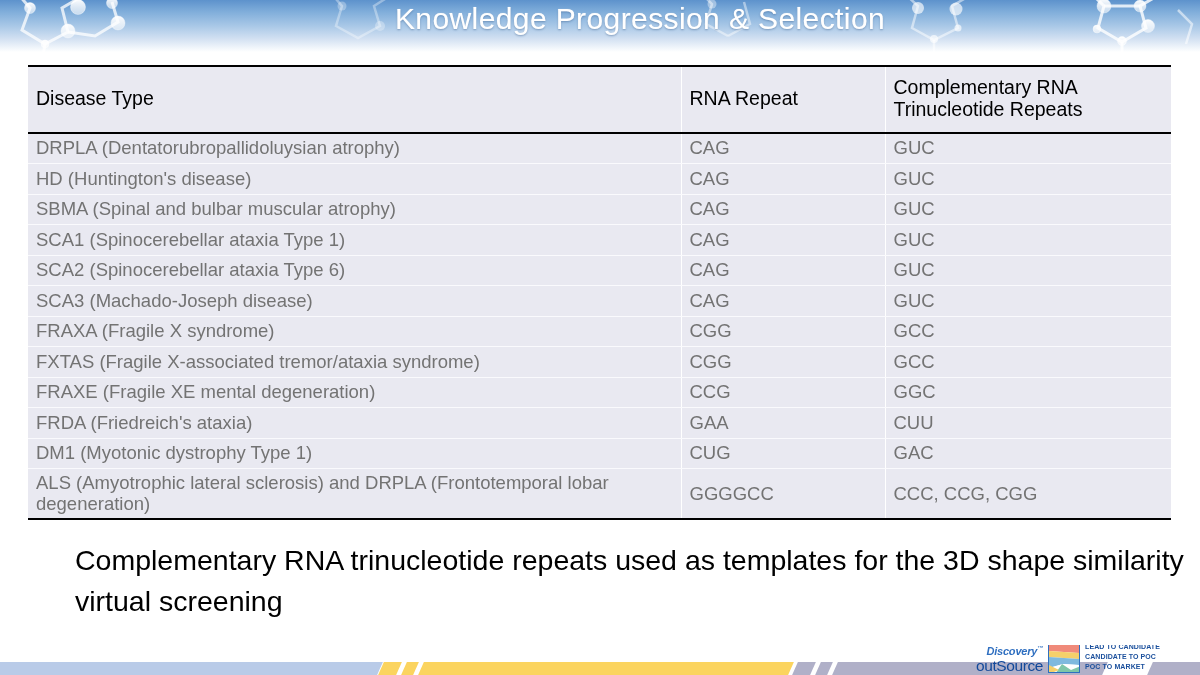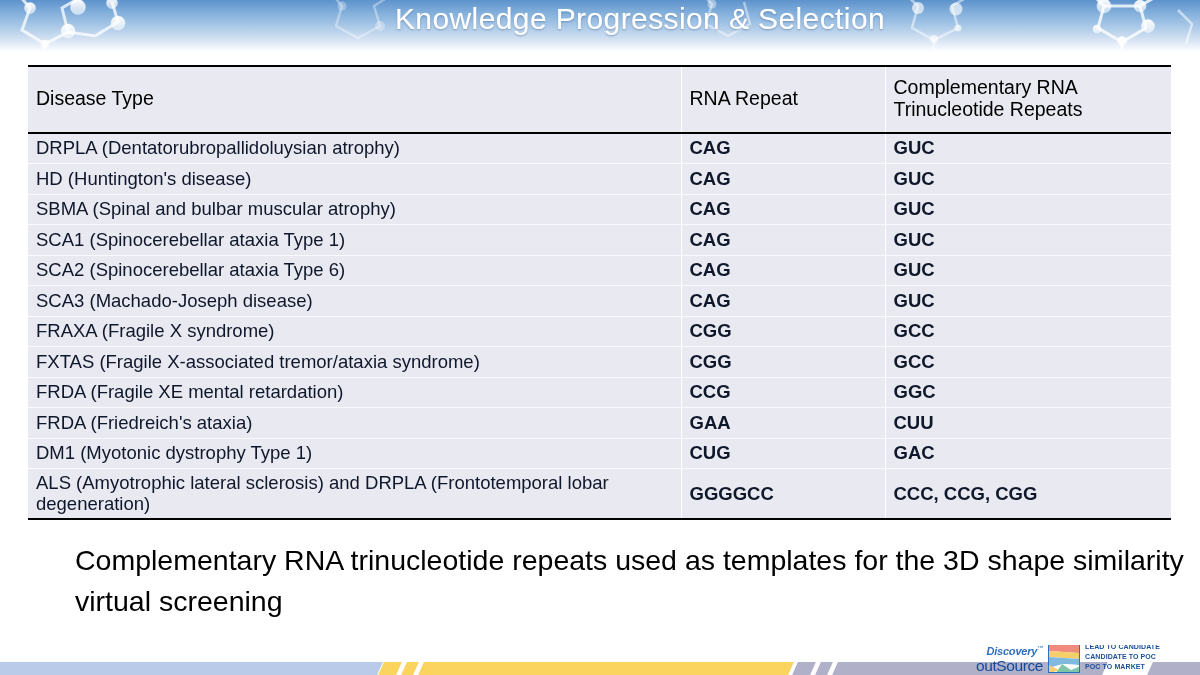--- a/index.html
+++ b/index.html
@@ -75,33 +75,33 @@
     padding: 5px 8px 6px 8px;
     height: 67px;
     line-height: 1.12;
   }
   table.data thead th.h2,
   table.data thead th.h3 { border-left: 1.5px solid #ffffff; }
 
   table.data tbody td {
     font-size: 18.5px;
     font-weight: 400;
-    color: #0f172a;
+    color: #737373;
     background: #e9e9f1;
     padding: 3px 8px 4px 8px;
     height: 30.5px;
     line-height: 1.14;
     vertical-align: middle;
     border-bottom: 1.2px solid #fafafd;
     white-space: nowrap;
     overflow: hidden;
     margin-top: 16px;
   }
   table.data tbody td.c2,
-  table.data tbody td.c3 { border-left: 1.5px solid #ffffff; font-weight: bold; }
+  table.data tbody td.c3 { border-left: 1.5px solid #ffffff; }
   table.data tbody tr:last-child td {
     border-bottom: 2.5px solid #000000;
     height: 50px;
   }
   table.data tbody td.wrap { white-space: normal; }
 
   
   .caption {
     position: absolute;
     left: 30px; top: 540px;
@@ -305,21 +305,21 @@
           <td class="c1">FRAXA (Fragile X syndrome)</td>
           <td class="c2">CGG</td>
           <td class="c3">GCC</td>
         </tr>
         <tr>
           <td class="c1">FXTAS (Fragile X-associated tremor/ataxia syndrome)</td>
           <td class="c2">CGG</td>
           <td class="c3">GCC</td>
         </tr>
         <tr>
-          <td class="c1">FRDA (Fragile XE mental retardation)</td>
+          <td class="c1">FRAXE (Fragile XE mental degeneration)</td>
           <td class="c2">CCG</td>
           <td class="c3">GGC</td>
         </tr>
         <tr>
           <td class="c1">FRDA (Friedreich's ataxia)</td>
           <td class="c2">GAA</td>
           <td class="c3">CUU</td>
         </tr>
         <tr>
           <td class="c1">DM1 (Myotonic dystrophy Type 1)</td>

